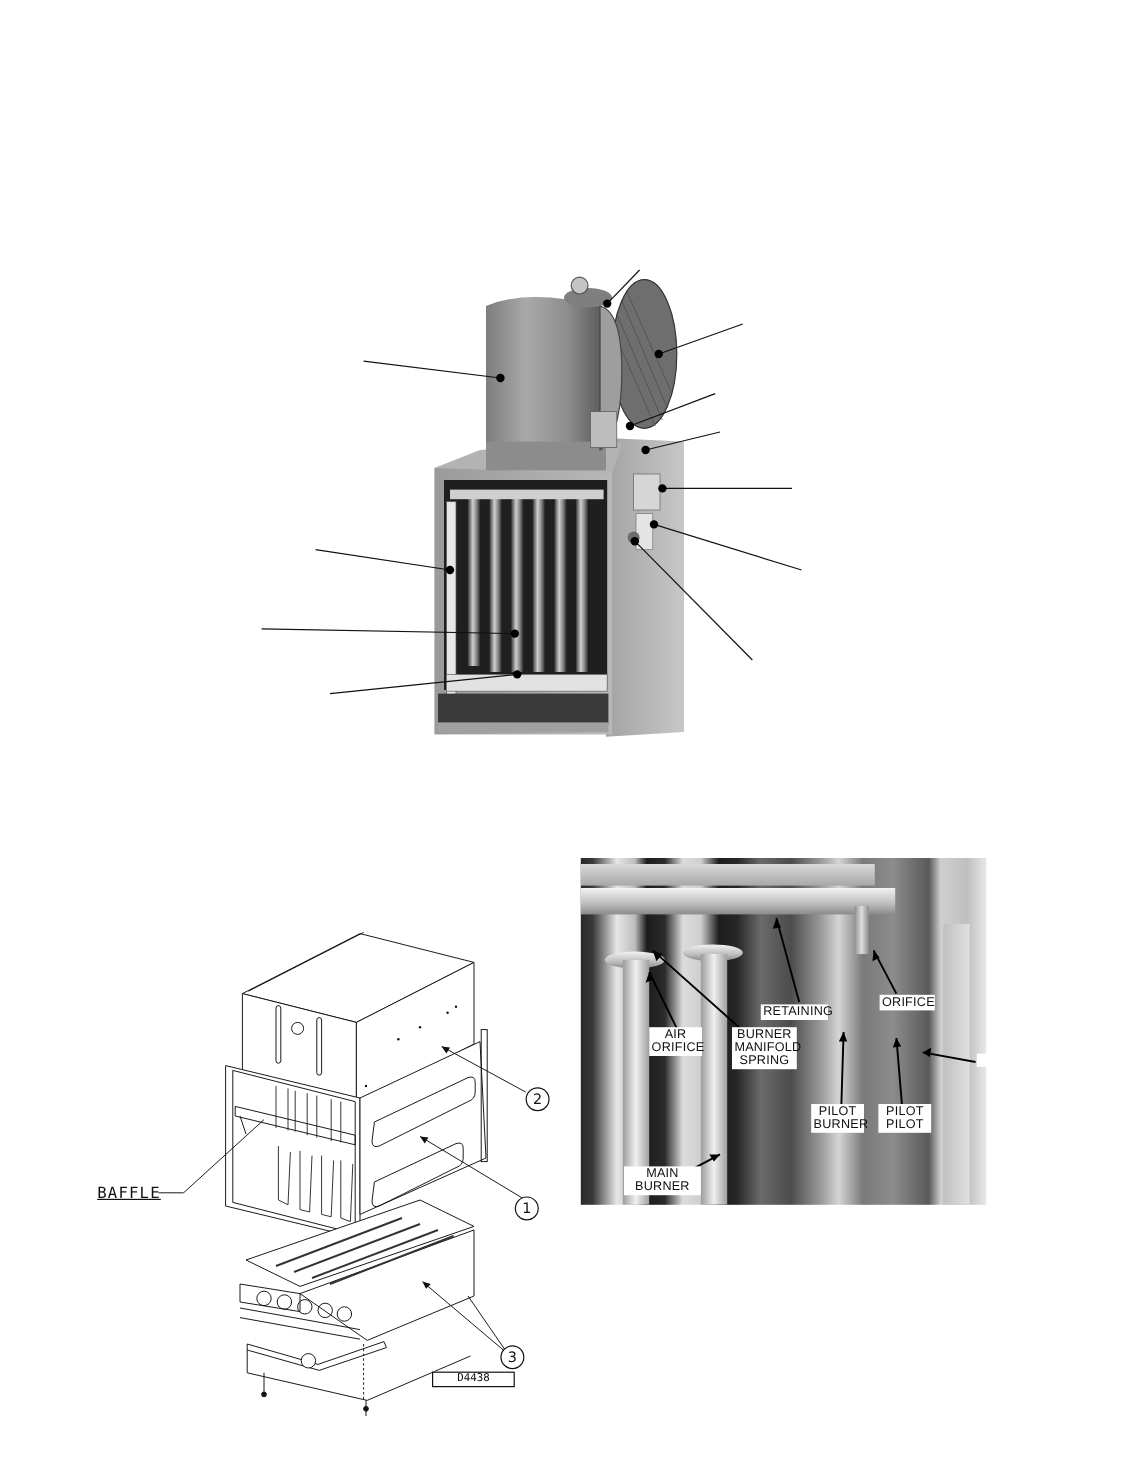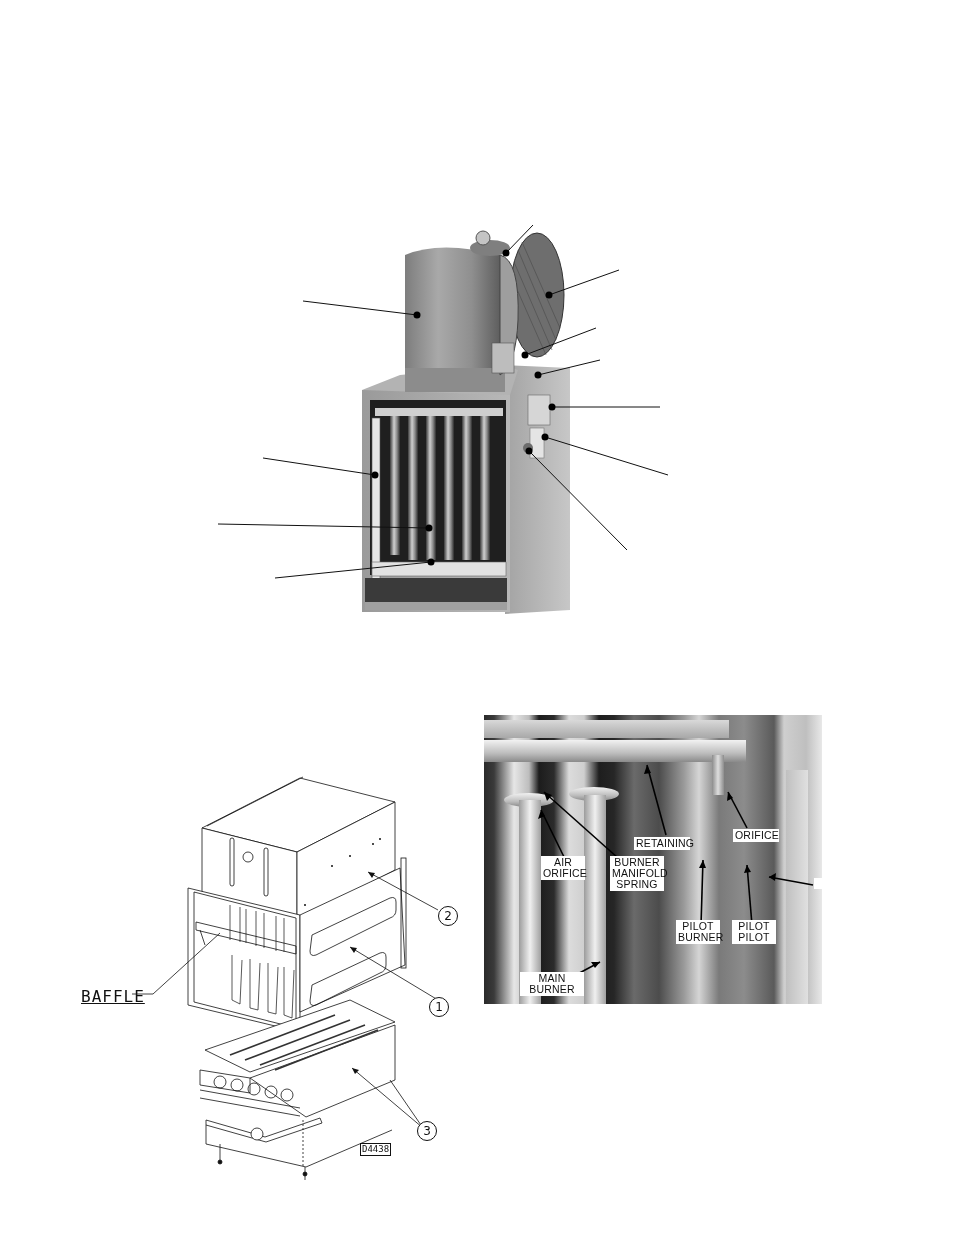--- a/index.html
+++ b/index.html
@@ -6,23 +6,23 @@
     body { width: 954px; height: 1235px; position: relative; overflow: hidden; font-family: "Liberation Sans", sans-serif; }
     .abs { position: absolute; }
 
     
     #fig-furnace { left: 200px; top: 200px; width: 480px; height: 420px; }
     #fig-furnace svg { position: absolute; left: 0; top: 0; }
 
     
     #fig-exploded { left: 60px; top: 760px; width: 410px; height: 420px; }
     #fig-exploded svg { position: absolute; left: 0; top: 0; }
-    .baffle-label { position: absolute; left: 21px; top: 227px; font-family: "DejaVu Sans Mono", monospace; font-size: 16px; letter-spacing: 1px; text-decoration: underline; color: #111; }
+    .baffle-label { position: absolute; left: 21px; top: 227px; font-family: "DejaVu Sans Mono", monospace; font-size: 13px; letter-spacing: 1px; text-decoration: underline; color: #111; }
     .callout { position: absolute; width: 18px; height: 18px; border: 1px solid #111; border-radius: 50%; background: #fff; font-family: "DejaVu Sans", sans-serif; font-size: 12px; line-height: 18px; text-align: center; color: #111; }
-    .drawing-no { position: absolute; left: 300px; top: 383px; border: 1px solid #111; padding: 0 1px; font-family: "DejaVu Sans Mono", monospace; font-size: 9px; line-height: 11px; color: #111; background: #fff; }
+    .drawing-no { position: absolute; left: 300px; top: 383px; border: 1px solid #111; padding: 0 20px; font-family: "DejaVu Sans Mono", monospace; font-size: 9px; line-height: 11px; color: #111; background: #fff; }
 
     
     #fig-burner { left: 484px; top: 715px; width: 338px; height: 289px; overflow: visible; }
     #fig-burner .photo { position: absolute; left: 0; top: 0; width: 338px; height: 289px; overflow: hidden;
       background:
         linear-gradient(90deg, #2a2a2a 0px, #3a3a3a 10px, #e6e6e6 30px, #bdbdbd 45px, #1c1c1c 55px, #2b2b2b 70px, #dcdcdc 85px, #cfcfcf 100px, #1e1e1e 115px, #262626 130px, #6a6a6a 150px, #4c4c4c 175px, #9a9a9a 200px, #d5d5d5 215px, #7a7a7a 235px, #8c8c8c 260px, #5a5a5a 290px, #cfcfcf 300px, #bfbfbf 322px, #e8e8e8 338px);
     }
     .pipe { position: absolute; background: linear-gradient(180deg, #f2f2f2, #bdbdbd 60%, #8a8a8a); }
     .lbl { position: absolute; background: #ffffff; color: #111; font-family: "Liberation Sans", sans-serif; font-size: 10.5px; line-height: 11px; text-align: center; padding: 1px 2px; letter-spacing: 0.2px; }
     #fig-burner svg { position: absolute; left: 0; top: 0; overflow: visible; }

